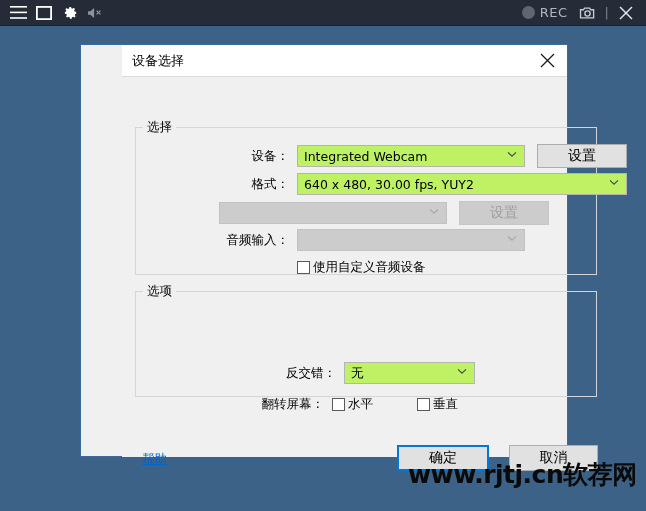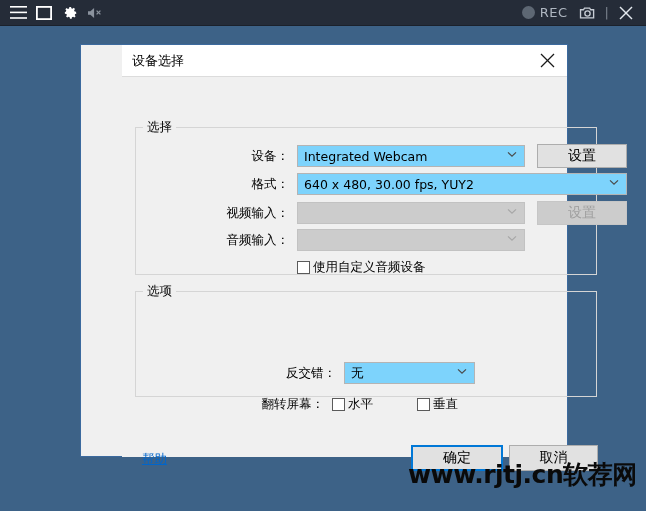--- a/index.html
+++ b/index.html
@@ -107,21 +107,21 @@
   .combo {
     position: relative;
     height: 22px;
     background: #ffffff;
     border: 1px solid #a0a0a0;
     box-sizing: border-box;
     display: flex; align-items: center;
     padding-left: 6px;
     font-size: 12.5px; color: #000;
   }
-  .combo.grey { background: #7dd3fc; border-color: #b4b4b4; align-items: center; }
+  .combo.grey { background: #bef264; border-color: #b4b4b4; align-items: center; }
   .combo.disabled { background: #cccccc; border-color: #c2c2c2; color: #9a9a9a; }
   .combo .arrow {
     position: absolute; right: 7px; top: 50%;
     transform: translateY(-50%);
     width: 10px; height: 10px;
   }
   .combo .arrow svg { display:block; }
 
   .btn {
     height: 24px;
@@ -272,21 +272,20 @@
           <span>640 x 480, 30.00 fps, YUY2</span>
           <span class="arrow">
             <svg width="10" height="7" viewBox="0 0 10 7">
                 <path d="M1 1.4L5 5.2 9 1.4" fill="none" stroke="#4a4a4a" stroke-width="1.2"></path>
               </svg>
           </span>
         </div>
       </div>
 
       <div class="row" style="left:89px; top:124px;">
-        <span class="lbl" style="width:78px;">视频输入：</span>
         <div class="combo disabled" style="width:228px; margin-left:8px;">
           <span></span>
           <span class="arrow">
             <svg width="10" height="7" viewBox="0 0 10 7">
                 <path d="M1 1.4L5 5.2 9 1.4" fill="none" stroke="#a7a7a7" stroke-width="1.2"></path>
               </svg>
           </span>
         </div>
         <div class="btn disabled" style="width:90px; margin-left:12px;">
           <span>设置</span>
@@ -335,21 +334,21 @@
           <span>水平</span>
         </span>
         <span class="cbox" style="margin-left:44px;">
           <span class="box"></span>
           <span>垂直</span>
         </span>
       </div>
 
       <a class="helplink" style="left:20px; top:374px;" href="#">帮助</a>
 
-      <div class="btn default" style="position:absolute; left:289px; top:368px; width:92px; height:26px;text-align:center;">
+      <div class="btn default" style="position:absolute; left:275px; top:368px; width:92px; height:26px;text-align:center;">
         <span>确定</span>
       </div>
       <div class="btn" style="position:absolute; left:387px; top:368px; width:89px; height:26px;">
         <span>取消</span>
       </div>
 
     </div>
   </div>
 
   <div class="watermark">www.rjtj.cn软荐网</div>

